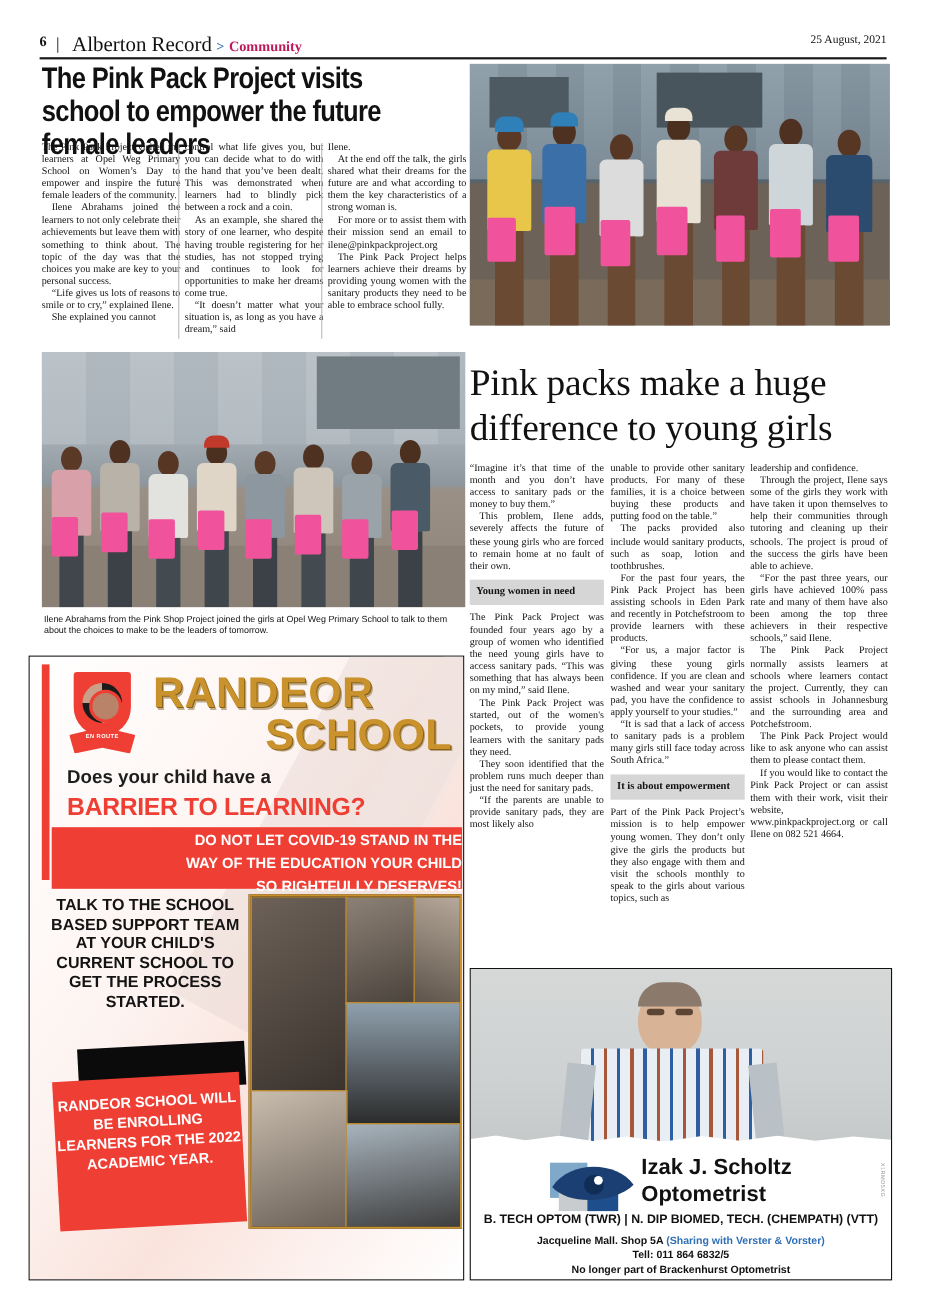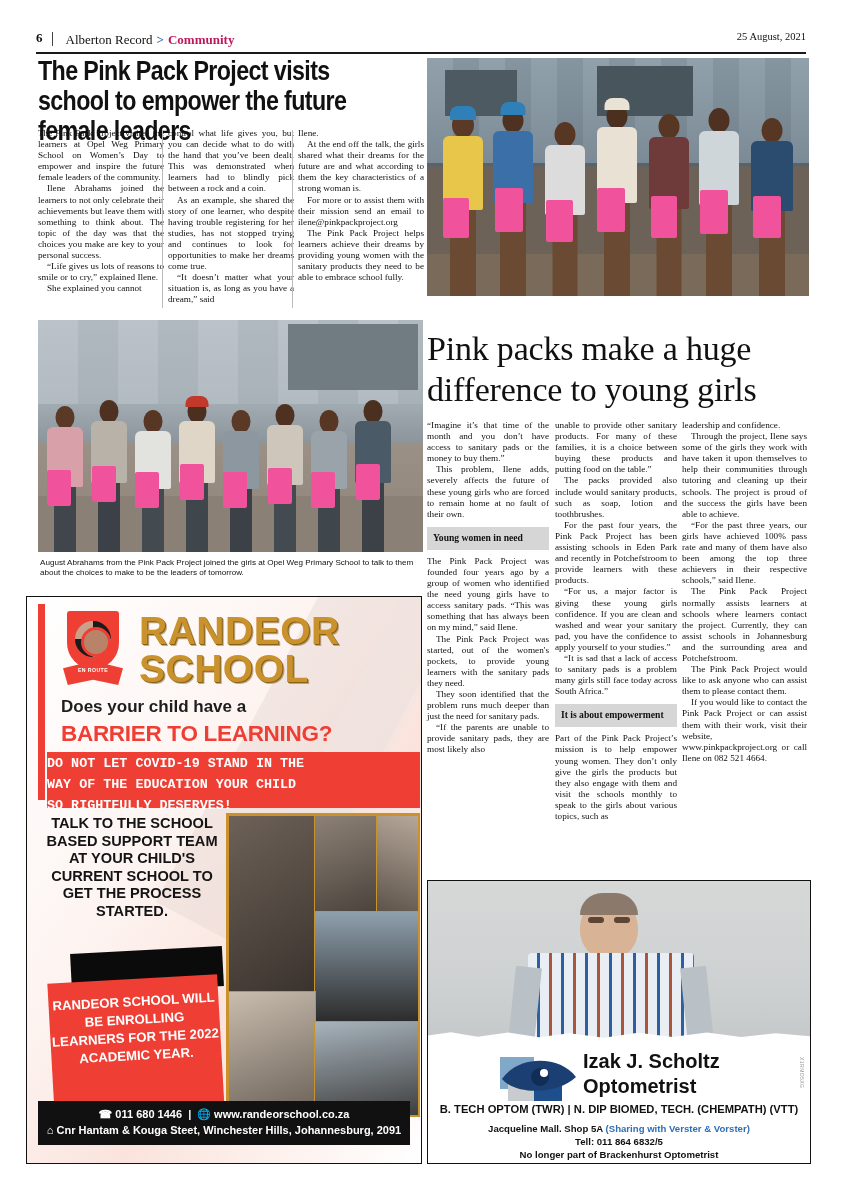--- a/index.html
+++ b/index.html
@@ -3,21 +3,21 @@
 <meta charset="utf-8">
 <style>
   html,body{margin:0;padding:0;background:#ffffff;}
   body{width:842px;height:1191px;position:relative;font-family:"Liberation Serif",serif;color:#111;}
   .page{position:absolute;inset:0;width:842px;height:1191px;background:#fff;overflow:hidden;}
 
   
   .masthead{position:absolute;left:36px;top:30px;width:770px;height:26px;}
   .mh-page{font-family:"Liberation Serif",serif;font-weight:bold;font-size:13px;color:#111;float:left;}
   .mh-sep{display:inline-block;width:1px;height:14px;background:#444;margin:0 9px -2px 9px;}
-  .mh-title{font-family:"Liberation Serif",serif;font-size:13px;color:#111;}
+  .mh-title{font-family:"Liberation Serif",serif;font-size:19px;color:#111;}
   .mh-arrow{color:#2f6fb5;font-weight:bold;font-size:13px;}
   .mh-section{color:#be185d;font-weight:bold;font-size:13px;}
   .mh-date{position:absolute;right:0;top:1px;font-size:10.5px;color:#111;}
   .mh-rule{position:absolute;left:36px;top:52px;width:770px;height:2px;background:#1a1a1a;}
 
   
   .hl1{position:absolute;left:38px;top:56px;width:385px;
        font-family:"Liberation Sans",sans-serif;font-weight:bold;
        font-size:27px;line-height:30px;letter-spacing:-0.7px;
        transform:scaleX(0.86);transform-origin:left top;color:#111;}
@@ -65,31 +65,31 @@
   .crest .ring2{position:absolute;left:18px;top:16px;width:24px;height:24px;border-radius:50%;
                 border:3px solid #ef3e33;background:#b9836a;}
   .crest .ribbon{position:absolute;left:0;top:50px;width:60px;height:24px;background:#ef3e33;
                  clip-path:polygon(0 30%,50% 0,100% 30%,92% 100%,50% 78%,8% 100%);}
   .crest .motto{position:absolute;left:0;top:56px;width:60px;text-align:center;
                 font-family:"Liberation Sans",sans-serif;font-size:5.2px;font-weight:bold;color:#fff;letter-spacing:.4px;}
   .randeor{position:absolute;left:112px;top:14px;width:272px;text-align:left;
            font-family:"Liberation Sans",sans-serif;font-weight:bold;font-size:39px;line-height:40px;
            color:#c9922d;letter-spacing:.5px;
            text-shadow:1px 1px 0 #8a6216, 2px 2px 0 rgba(120,85,20,.45);}
-  .schoolw{position:absolute;left:112px;top:52px;width:272px;text-align:left;
+  .schoolw{position:absolute;left:112px;top:52px;width:272px;text-align:right;
            font-family:"Liberation Sans",sans-serif;font-weight:bold;font-size:39px;line-height:40px;
            color:#c9922d;letter-spacing:.5px;
            text-shadow:1px 1px 0 #8a6216, 2px 2px 0 rgba(120,85,20,.45);}
   .adq1{position:absolute;left:34px;top:100px;font-family:"Liberation Sans",sans-serif;
         font-size:17px;font-weight:bold;color:#1d1d1d;}
   .adq2{position:absolute;left:34px;top:124px;font-family:"Liberation Sans",sans-serif;
         font-size:22.5px;font-weight:bold;color:#ef3e33;letter-spacing:-.3px;}
   .adband{position:absolute;left:20px;top:155px;width:373px;height:56px;background:#ef3e33;}
-  .adband div{font-family:Liberation Mono, monospace;font-weight:bold;font-size:13.4px;
-              line-height:18px;color:#fff;text-align:left;padding-top:3px;}
+  .adband div{font-family:Liberation Sans, sans-serif;font-weight:bold;font-size:13.4px;
+              line-height:18px;color:#fff;text-align:right;padding-top:3px;}
   .adtalk{position:absolute;left:16px;top:218px;width:178px;text-align:center;
           font-family:"Liberation Sans",sans-serif;font-weight:bold;font-size:14.6px;line-height:17.6px;color:#141414;}
   .adblack{position:absolute;left:44px;top:353px;width:152px;height:40px;background:#0b0b0b;
            transform:rotate(-3deg);}
   .adredbox{position:absolute;left:24px;top:382px;width:170px;height:136px;background:#ef3e33;
             transform:rotate(-3.2deg);}
   .adredtxt{position:absolute;left:22px;top:396px;width:172px;text-align:center;
             font-family:"Liberation Sans",sans-serif;font-weight:bold;font-size:13.2px;line-height:18px;
             color:#fff;transform:rotate(-3.2deg);}
   .photogrid{position:absolute;left:199px;top:216px;width:190px;height:300px;
@@ -267,21 +267,21 @@
         <div class="pack" style="left:3px;top:70px;width:24px;height:36px;"></div>
       </div>
       <div class="girl" style="left:314px;width:42px;height:156px;">
         <div class="head" style="top:4px;width:19px;height:23px;background:#4b2f1f;"></div>
         <div class="body" style="top:25px;width:36px;height:62px;background:#4a5a66;"></div>
         <div class="legs" style="top:87px;width:22px;height:69px;background:#3b4147;"></div>
         <div class="pack" style="left:4px;top:68px;width:24px;height:36px;"></div>
       </div>
     </div>
   </div>
-  <div class="cap" style="left:40px;top:558px;width:385px;">August Abrahams from the Pink Pack Project joined the girls at Opel Weg Primary School to talk to them about the choices to make to be the leaders of tomorrow.</div>
+  <div class="cap" style="left:40px;top:558px;width:385px;">Ilene Abrahams from the Pink Shop Project joined the girls at Opel Weg Primary School to talk to them about the choices to make to be the leaders of tomorrow.</div>
 
   <div class="hl2">Pink packs make a huge difference to young girls</div>
 
   <div class="a2col a2c1">
     <p class="first">“Imagine it’s that time of the month and you don’t have access to sanitary pads or the money to buy them.”</p>
     <p>This problem, Ilene adds, severely affects the future of these young girls who are forced to remain home at no fault of their own.</p>
     <div class="subhead">Young women in need</div>
     <p class="first">The Pink Pack Project was founded four years ago by a group of women who identified the need young girls have to access sanitary pads. “This was something that has always been on my mind,” said Ilene.</p>
     <p>The Pink Pack Project was started, out of the women's pockets, to provide young learners with the sanitary pads they need.</p>
     <p>They soon identified that the problem runs much deeper than just the need for sanitary pads.</p>
@@ -341,33 +341,20 @@
 
     <div class="photogrid">
       <div class="pg" style="left:0;top:0;width:86px;height:176px;background:linear-gradient(150deg,#6d6158,#3a332d);"></div>
       <div class="pg" style="left:86px;top:0;width:62px;height:96px;background:linear-gradient(160deg,#8d8176,#4a433c);"></div>
       <div class="pg" style="left:148px;top:0;width:42px;height:96px;background:linear-gradient(200deg,#b6a89a,#5d534a);"></div>
       <div class="pg" style="left:86px;top:96px;width:104px;height:110px;background:linear-gradient(180deg,#8fa0ad,#2b2b2b);"></div>
       <div class="pg" style="left:0;top:176px;width:86px;height:124px;background:linear-gradient(160deg,#c9bdae,#6a6057);"></div>
       <div class="pg" style="left:86px;top:206px;width:104px;height:94px;background:linear-gradient(170deg,#a7b3bc,#3d3d3d);"></div>
     </div>
 
-    <div class="adfoot">
-      <div class="l1">
-        <span>☎</span>
-        <span>011 680 1446</span>
-        &nbsp;|&nbsp;
-        <span>🌐</span>
-        <span>www.randeorschool.co.za</span>
-      </div>
-      <div class="l2">
-        <span>⌂</span>
-        <span>Cnr Hantam &amp; Kouga Steet, Winchester Hills, Johannesburg, 2091</span>
-      </div>
-    </div>
   </div>
 
   <div class="ad2">
     <div class="ad2photo">
       <div style="position:absolute;inset:0;background:linear-gradient(180deg,#d6d8d8 0%,#cfd2d2 60%,#c6c9c9 100%);"></div>
       <div style="position:absolute;left:152px;top:16px;width:58px;height:62px;background:#d8b396;border-radius:50% 50% 46% 46%;"></div>
       <div style="position:absolute;left:152px;top:12px;width:58px;height:22px;background:#8b7a6b;border-radius:28px 28px 0 0;"></div>
       <div style="position:absolute;left:160px;top:36px;width:16px;height:6px;background:#5b4636;border-radius:3px;"></div>
       <div style="position:absolute;left:186px;top:36px;width:16px;height:6px;background:#5b4636;border-radius:3px;"></div>
       <div style="position:absolute;left:100px;top:72px;width:166px;height:90px;background:

